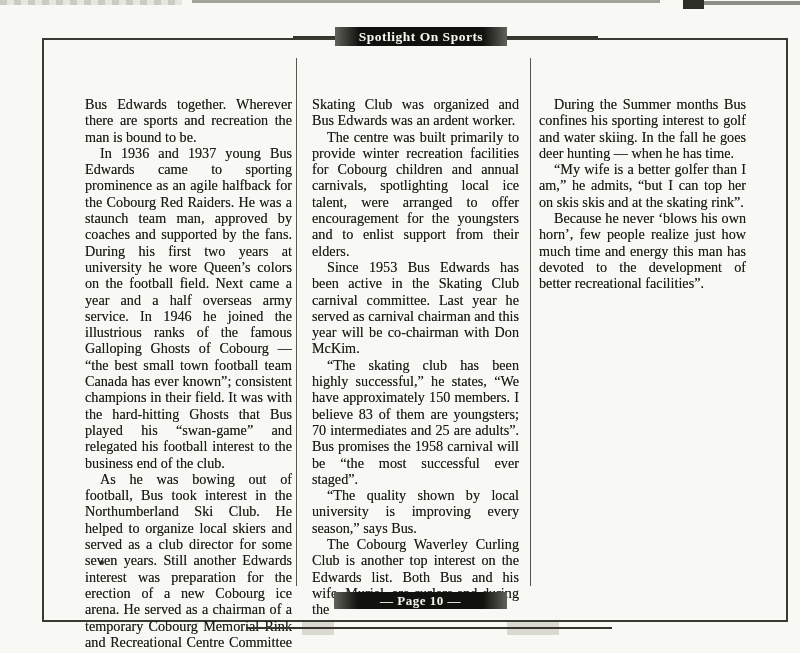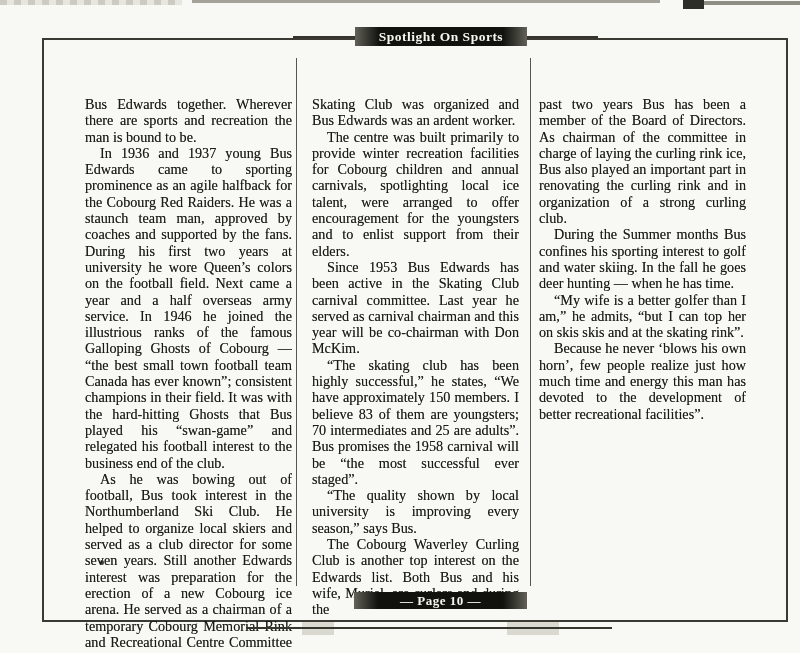--- a/index.html
+++ b/index.html
@@ -40,21 +40,20 @@
   .footer-rule { position: absolute; left: 246px; top: 627px; width: 366px; height: 2px; background: var(--rule); }
 
   .banner {
     position: absolute;
     background: var(--banner-bg);
     color: var(--banner-text);
     font-weight: bold;
     text-align: center;
     letter-spacing: .5px;
     overflow: hidden;
-    margin-left: 20px;
   }
   .banner::before, .banner::after {
     content: ""; position: absolute; top: 0; bottom: 0; width: 24px;
   }
   .banner::before { left: 0; background: linear-gradient(90deg, rgba(178,178,165,.5), rgba(178,178,165,0)); }
   .banner::after  { right: 0; background: linear-gradient(270deg, rgba(178,178,165,.5), rgba(178,178,165,0)); }
   .header-banner { left: 335px; top: 27px; width: 172px; height: 19px; font-size: 13.5px; line-height: 19px; }
   .footer-banner { left: 334px; top: 592px; width: 173px; height: 17px; font-size: 13px; line-height: 17px; }
   .smudge { position: absolute; background: #c4c4b8; opacity: .6; }
   .sm-left  { left: 302px; top: 622px; width: 32px; height: 13px; }
@@ -104,21 +103,20 @@
   </div>
 <div class="col col2">
     <p class="para">Skating Club was organized and Bus Edwards was an ardent worker.</p>
     <p class="para indent">The centre was built primarily to provide winter recreation facilities for Cobourg children and annual carnivals, spotlighting local ice talent, were arranged to offer encouragement for the youngsters and to enlist support from their elders.</p>
     <p class="para indent">Since 1953 Bus Edwards has been active in the Skating Club carnival committee. Last year he served as carnival chairman and this year will be co-chairman with Don McKim.</p>
     <p class="para indent">“The skating club has been highly successful,” he states, “We have approximately 150 members. I believe 83 of them are youngsters; 70 intermediates and 25 are adults”. Bus promises the 1958 carnival will be “the most successful ever staged”.</p>
     <p class="para indent">“The quality shown by local university is improving every season,” says Bus.</p>
     <p class="para indent">The Cobourg Waverley Curling Club is another top interest on the Edwards list. Both Bus and his wife, Muriel, are curlers and during the</p>
   </div>
 <div class="col col3">
-    <p class="para">past two years Bus has been a member of the Board of Directors. As chairman of the committee in charge of laying the curling rink ice, Bus also played an important part in renovating the curling rink and in organization of a strong curling club.</p>
     <p class="para indent">During the Summer months Bus confines his sporting interest to golf and water skiing. In the fall he goes deer hunting — when he has time.</p>
     <p class="para indent">“My wife is a better golfer than I am,” he admits, “but I can top her on skis skis and at the skating rink”.</p>
     <p class="para indent">Because he never ‘blows his own horn’, few people realize just how much time and energy this man has devoted to the development of better recreational facilities”.</p>
   </div>
 
 <div class="smudge sm-left"></div>
 <div class="smudge sm-right"></div>
 <div class="footer-rule"></div>
 <div class="banner footer-banner">
   <span>— Page 10 —</span>

